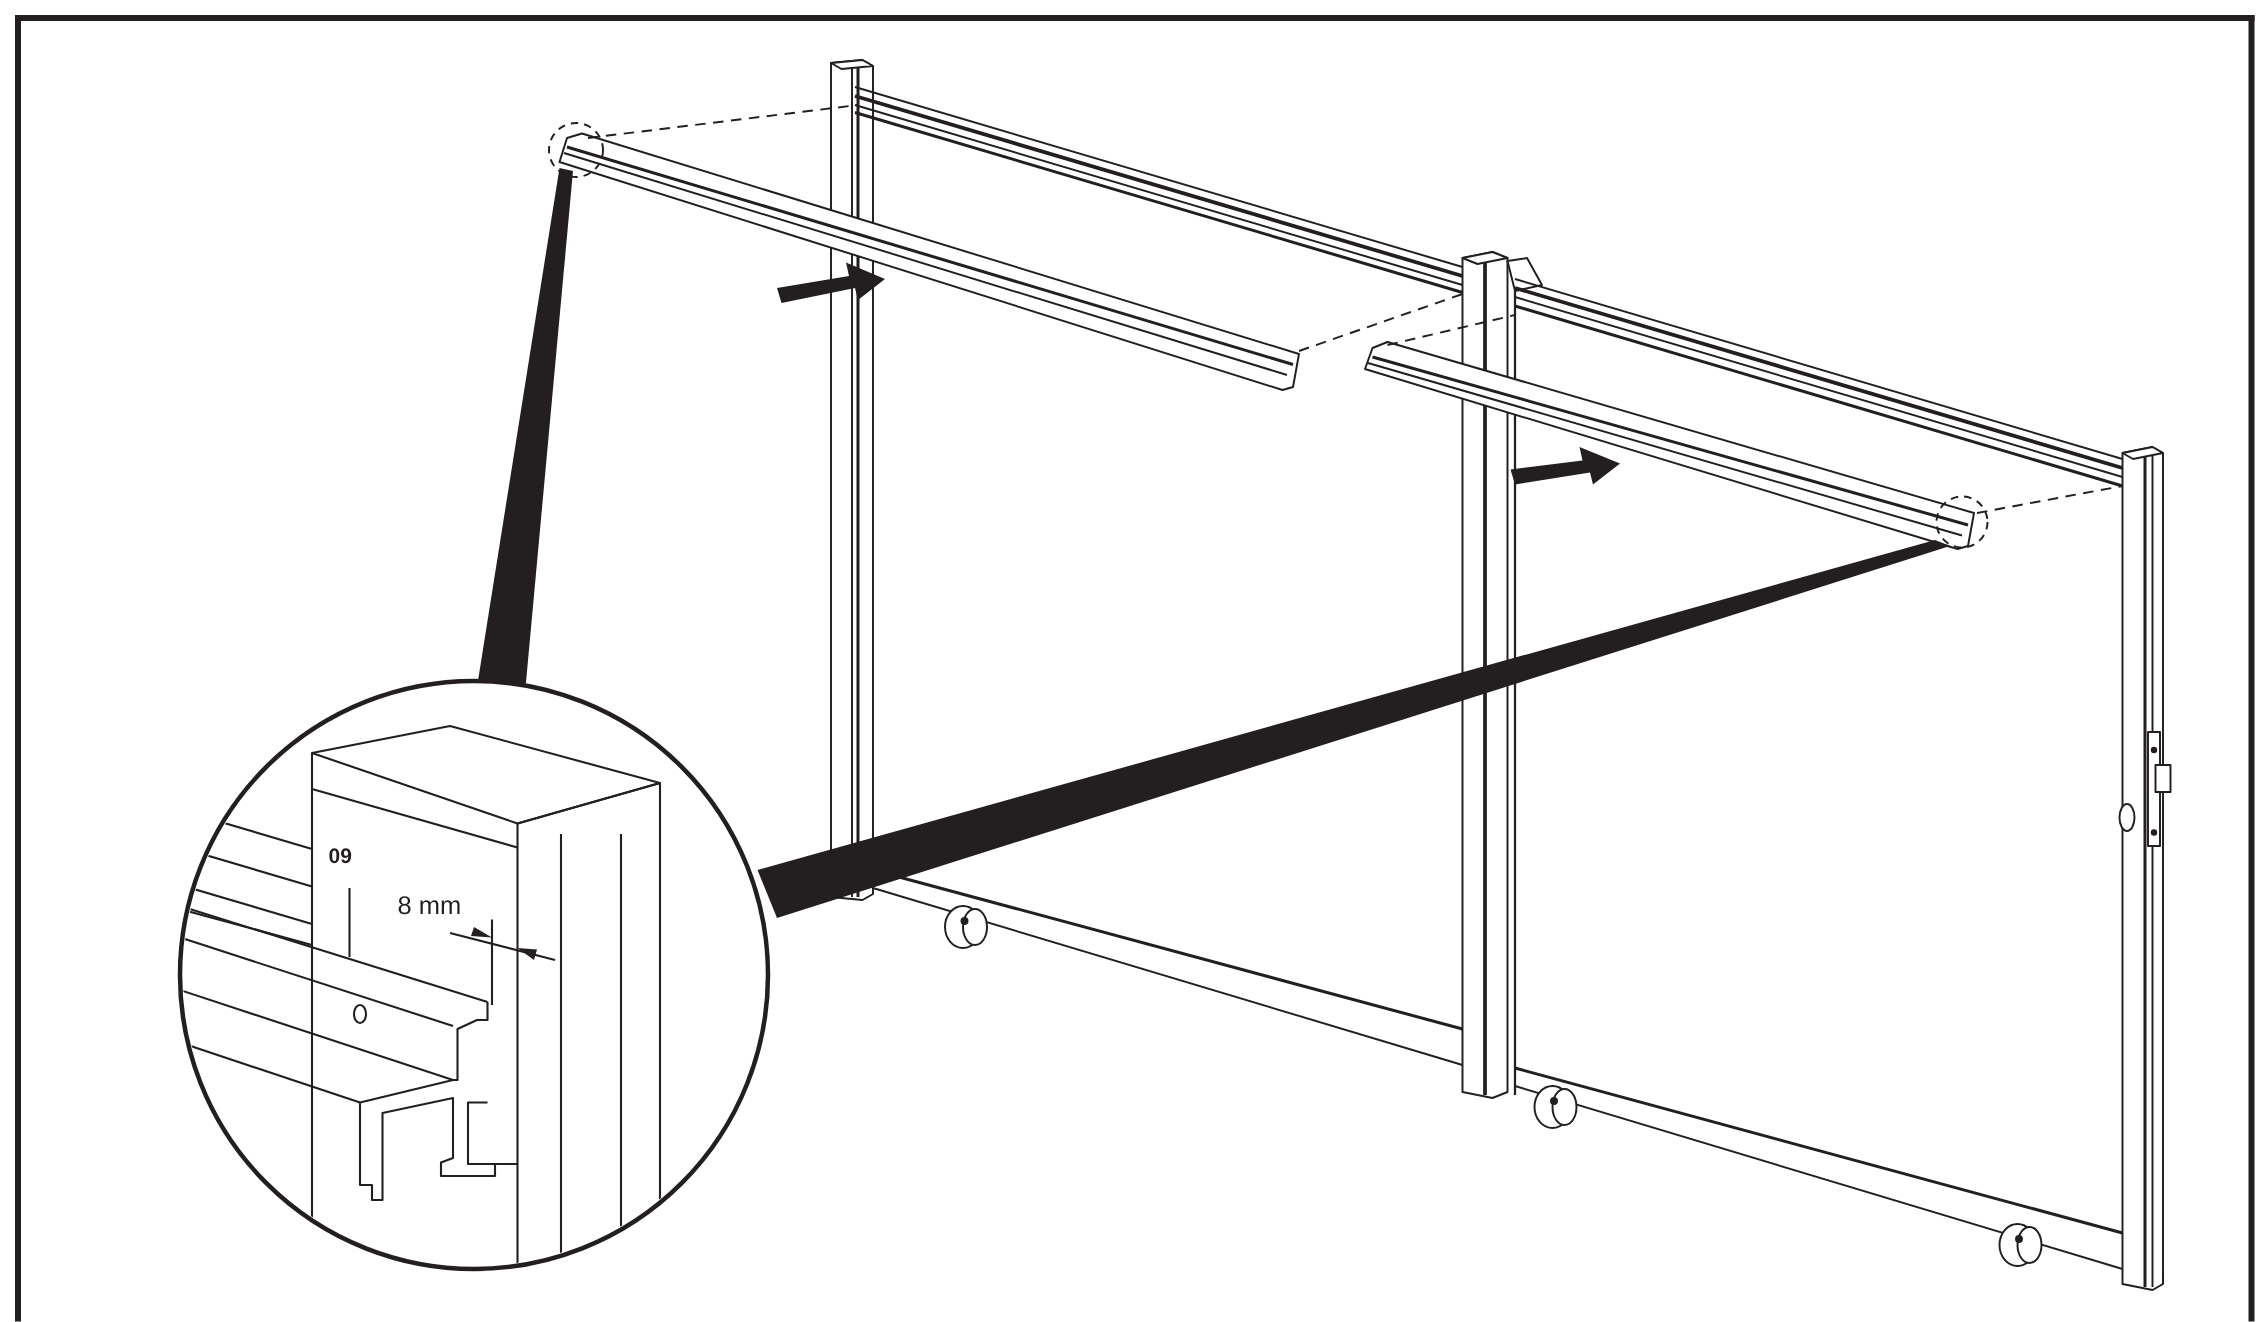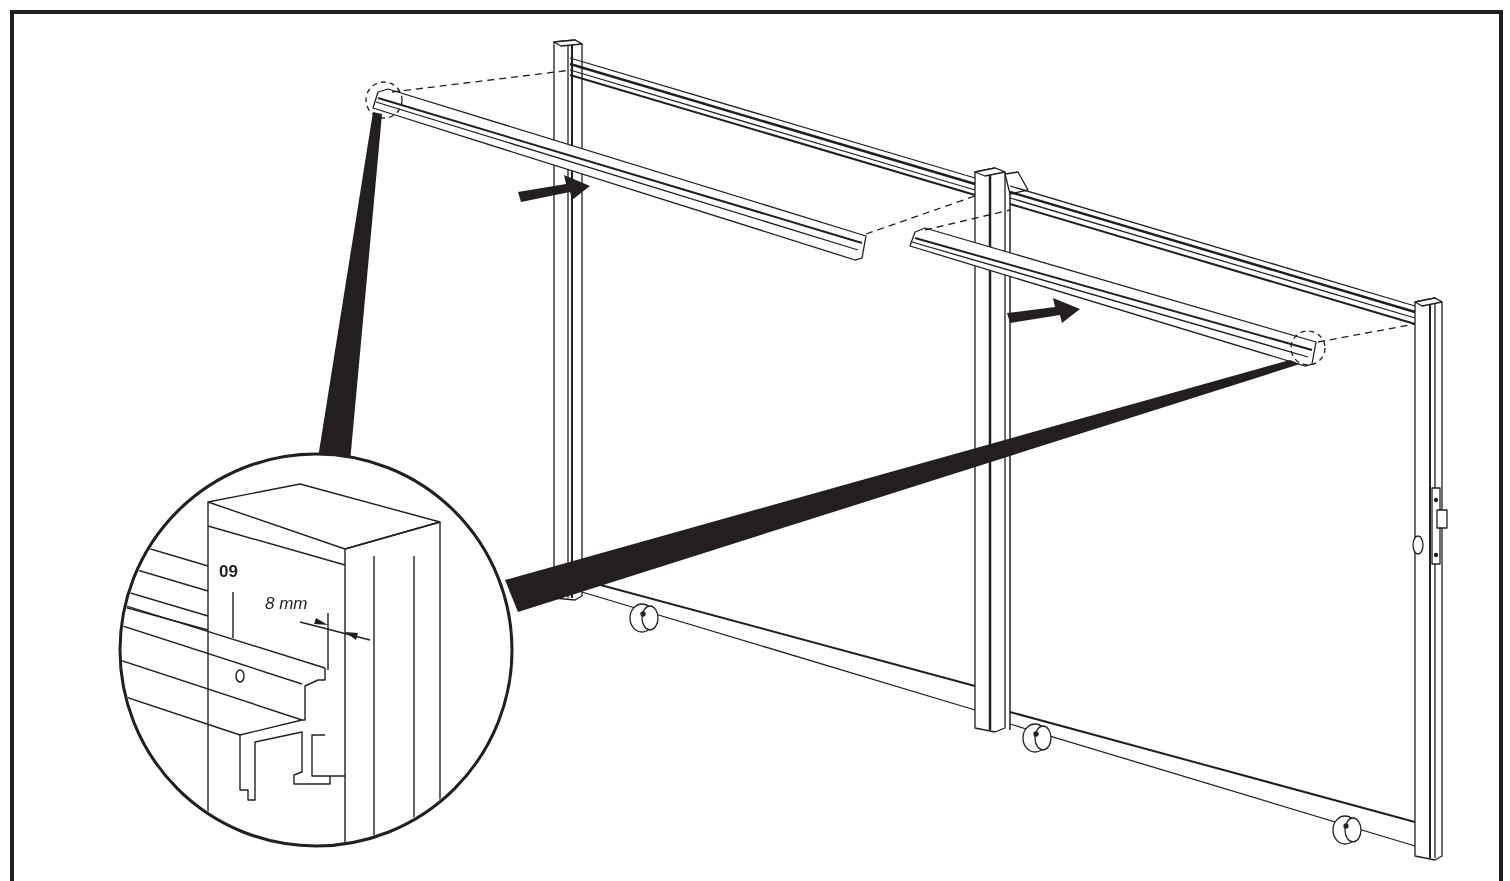--- a/index.html
+++ b/index.html
@@ -4,22 +4,22 @@
 <style>
   html, body { margin: 0; padding: 0; background: #ffffff; }
   body { width: 1510px; height: 881px; position: relative; overflow: hidden; font-family: "Liberation Sans", sans-serif; }
   #frame-border {
     position: absolute; left: 10px; top: 10px; width: 1493px; height: 880px;
     border-left: 4px solid #231f20; border-top: 4px solid #231f20; border-right: 4px solid #231f20;
     box-sizing: border-box;
   }
   svg#drawing { position: absolute; left: 0; top: 0; }
   .callout-label { position: absolute; color: #231f20; font-family: "Liberation Sans", sans-serif; }
-  #label-part { left: 219px; top: 562px; font-size: 17px; font-weight: bold; }
-  #label-dim { left: 265px; top: 594px; font-size: 17px; font-style: italic; }
+  #label-part { left: 219px; top: 562px; font-size: 14px; font-weight: bold; }
+  #label-dim { left: 265px; top: 594px; font-size: 17px; }
 </style>
 </head>
 <body>
 
 <div id="frame-border"></div>
 
 <svg id="drawing" width="1510" height="881" viewBox="0 0 1510 881" xmlns="http://www.w3.org/2000/svg">
   <g fill="none" stroke="#231f20" stroke-width="1.3" stroke-linejoin="round">
 
     <g>

